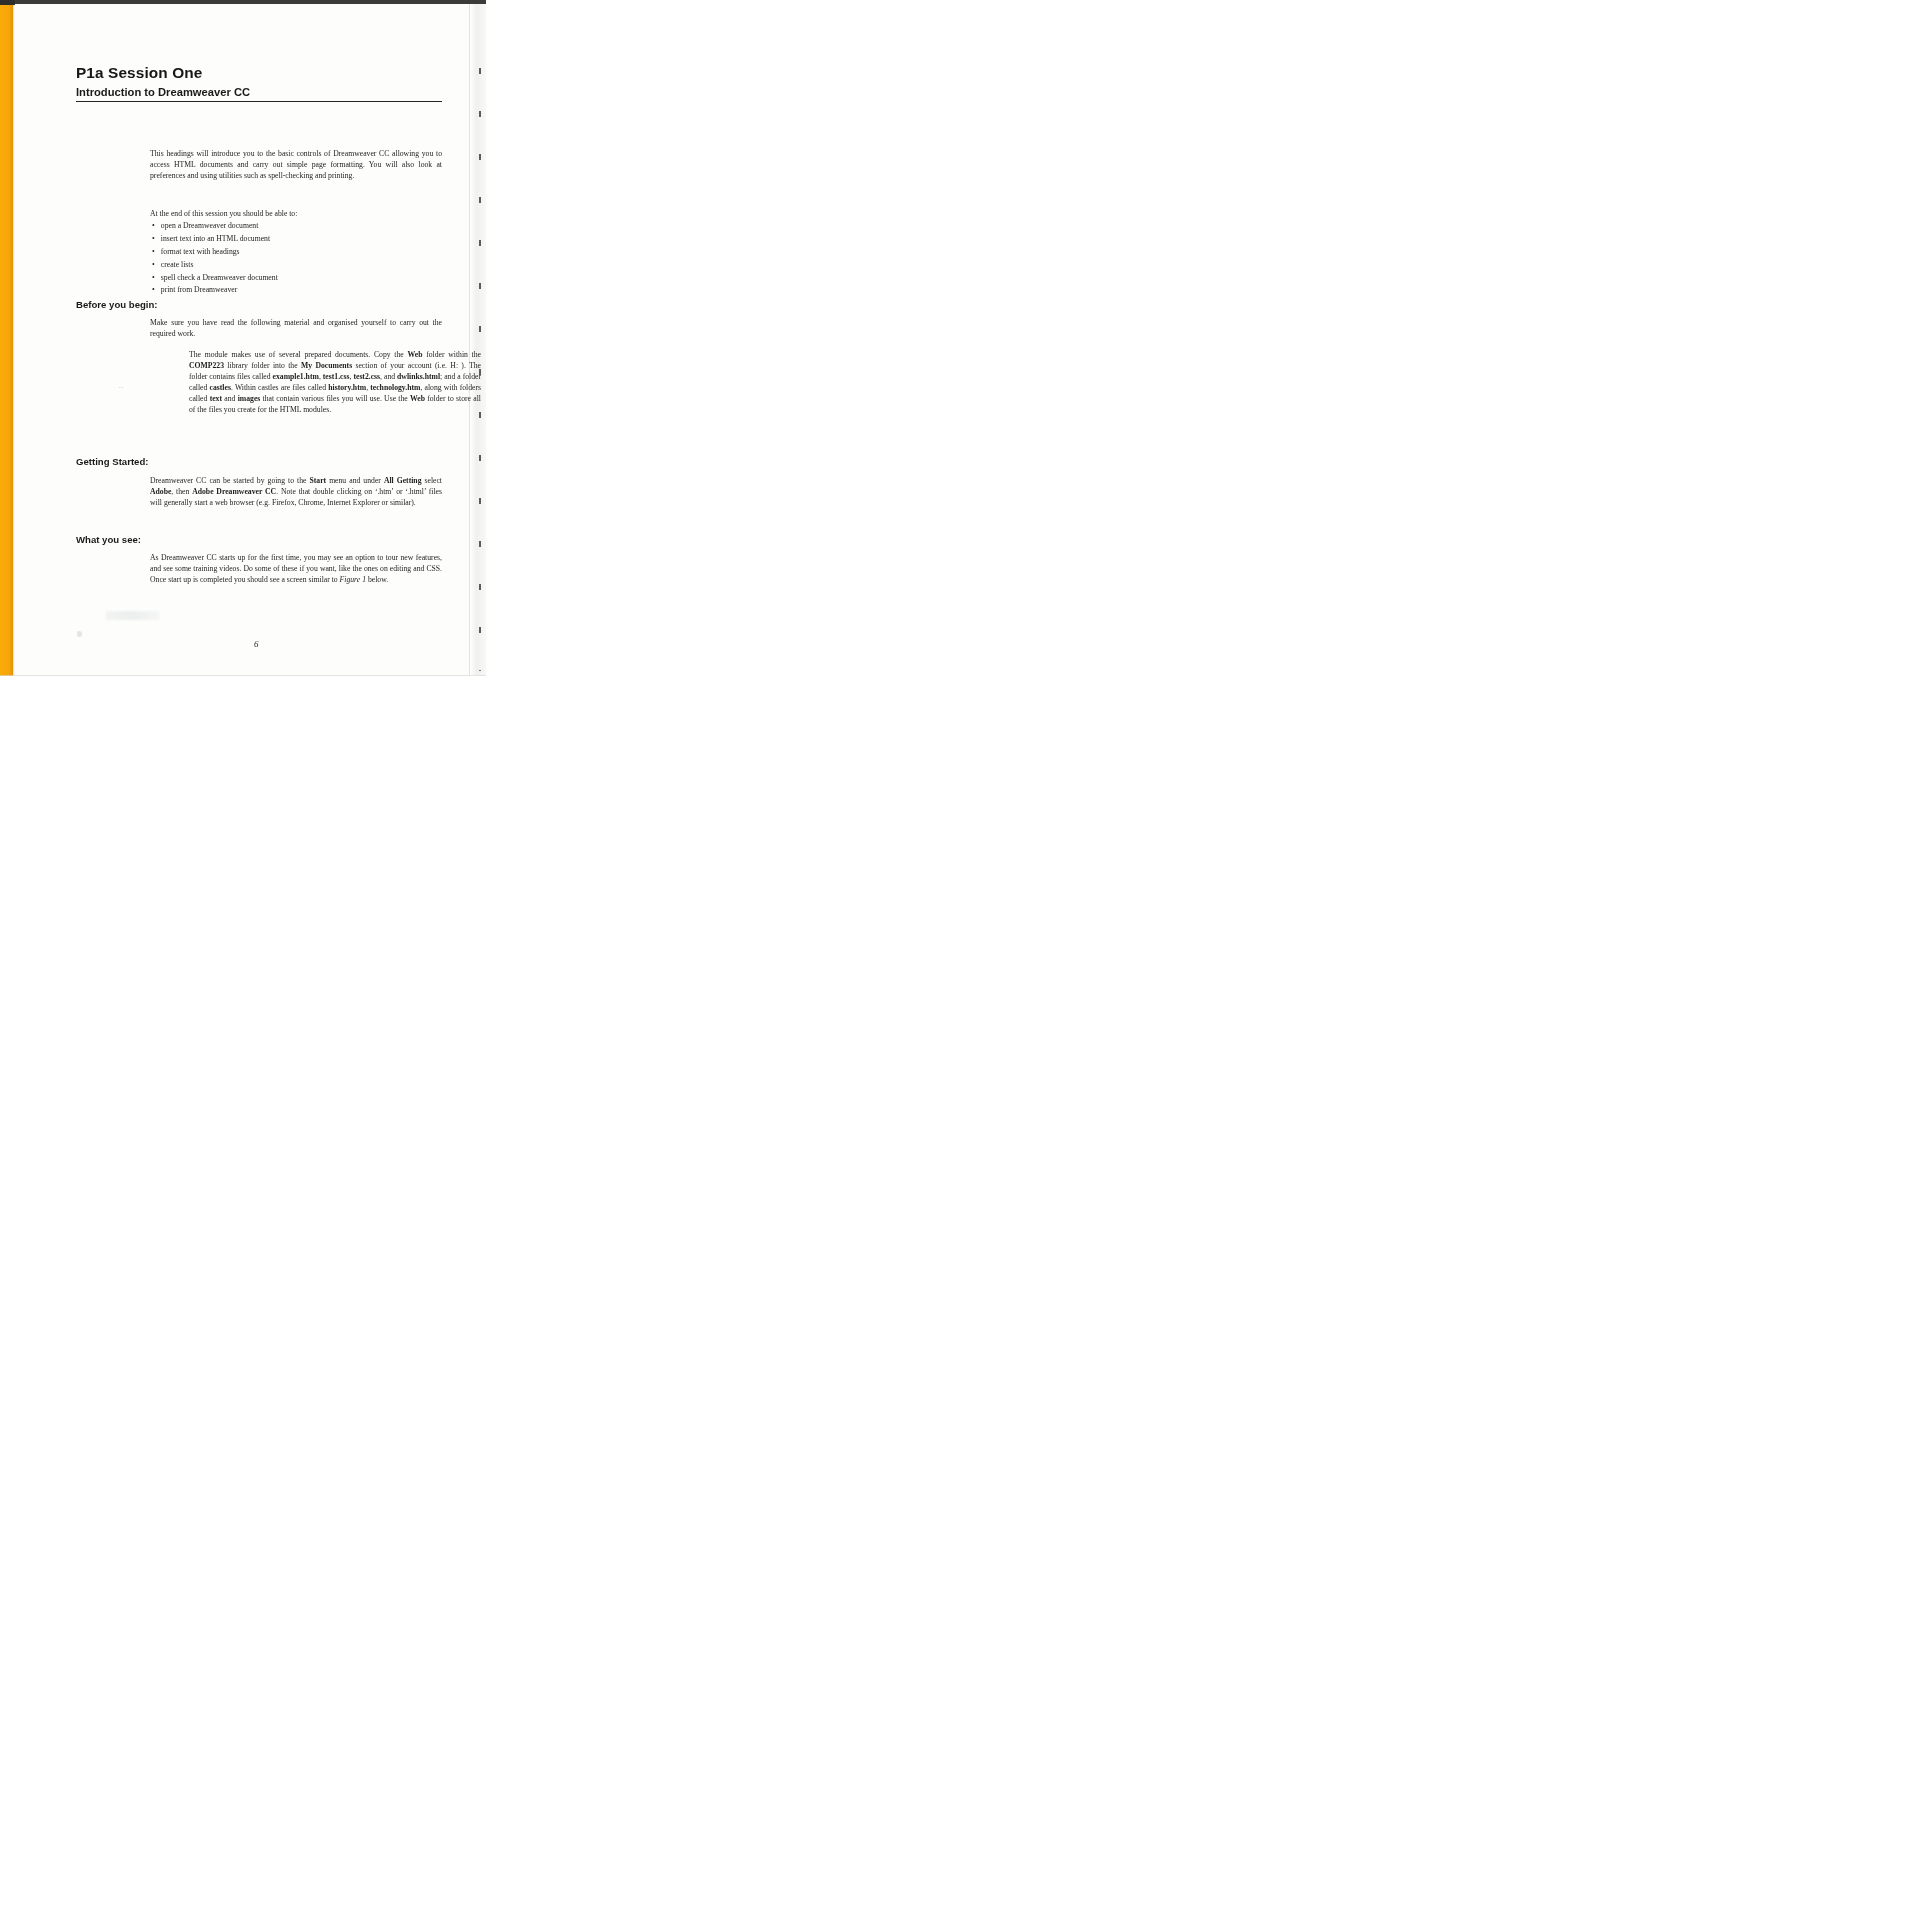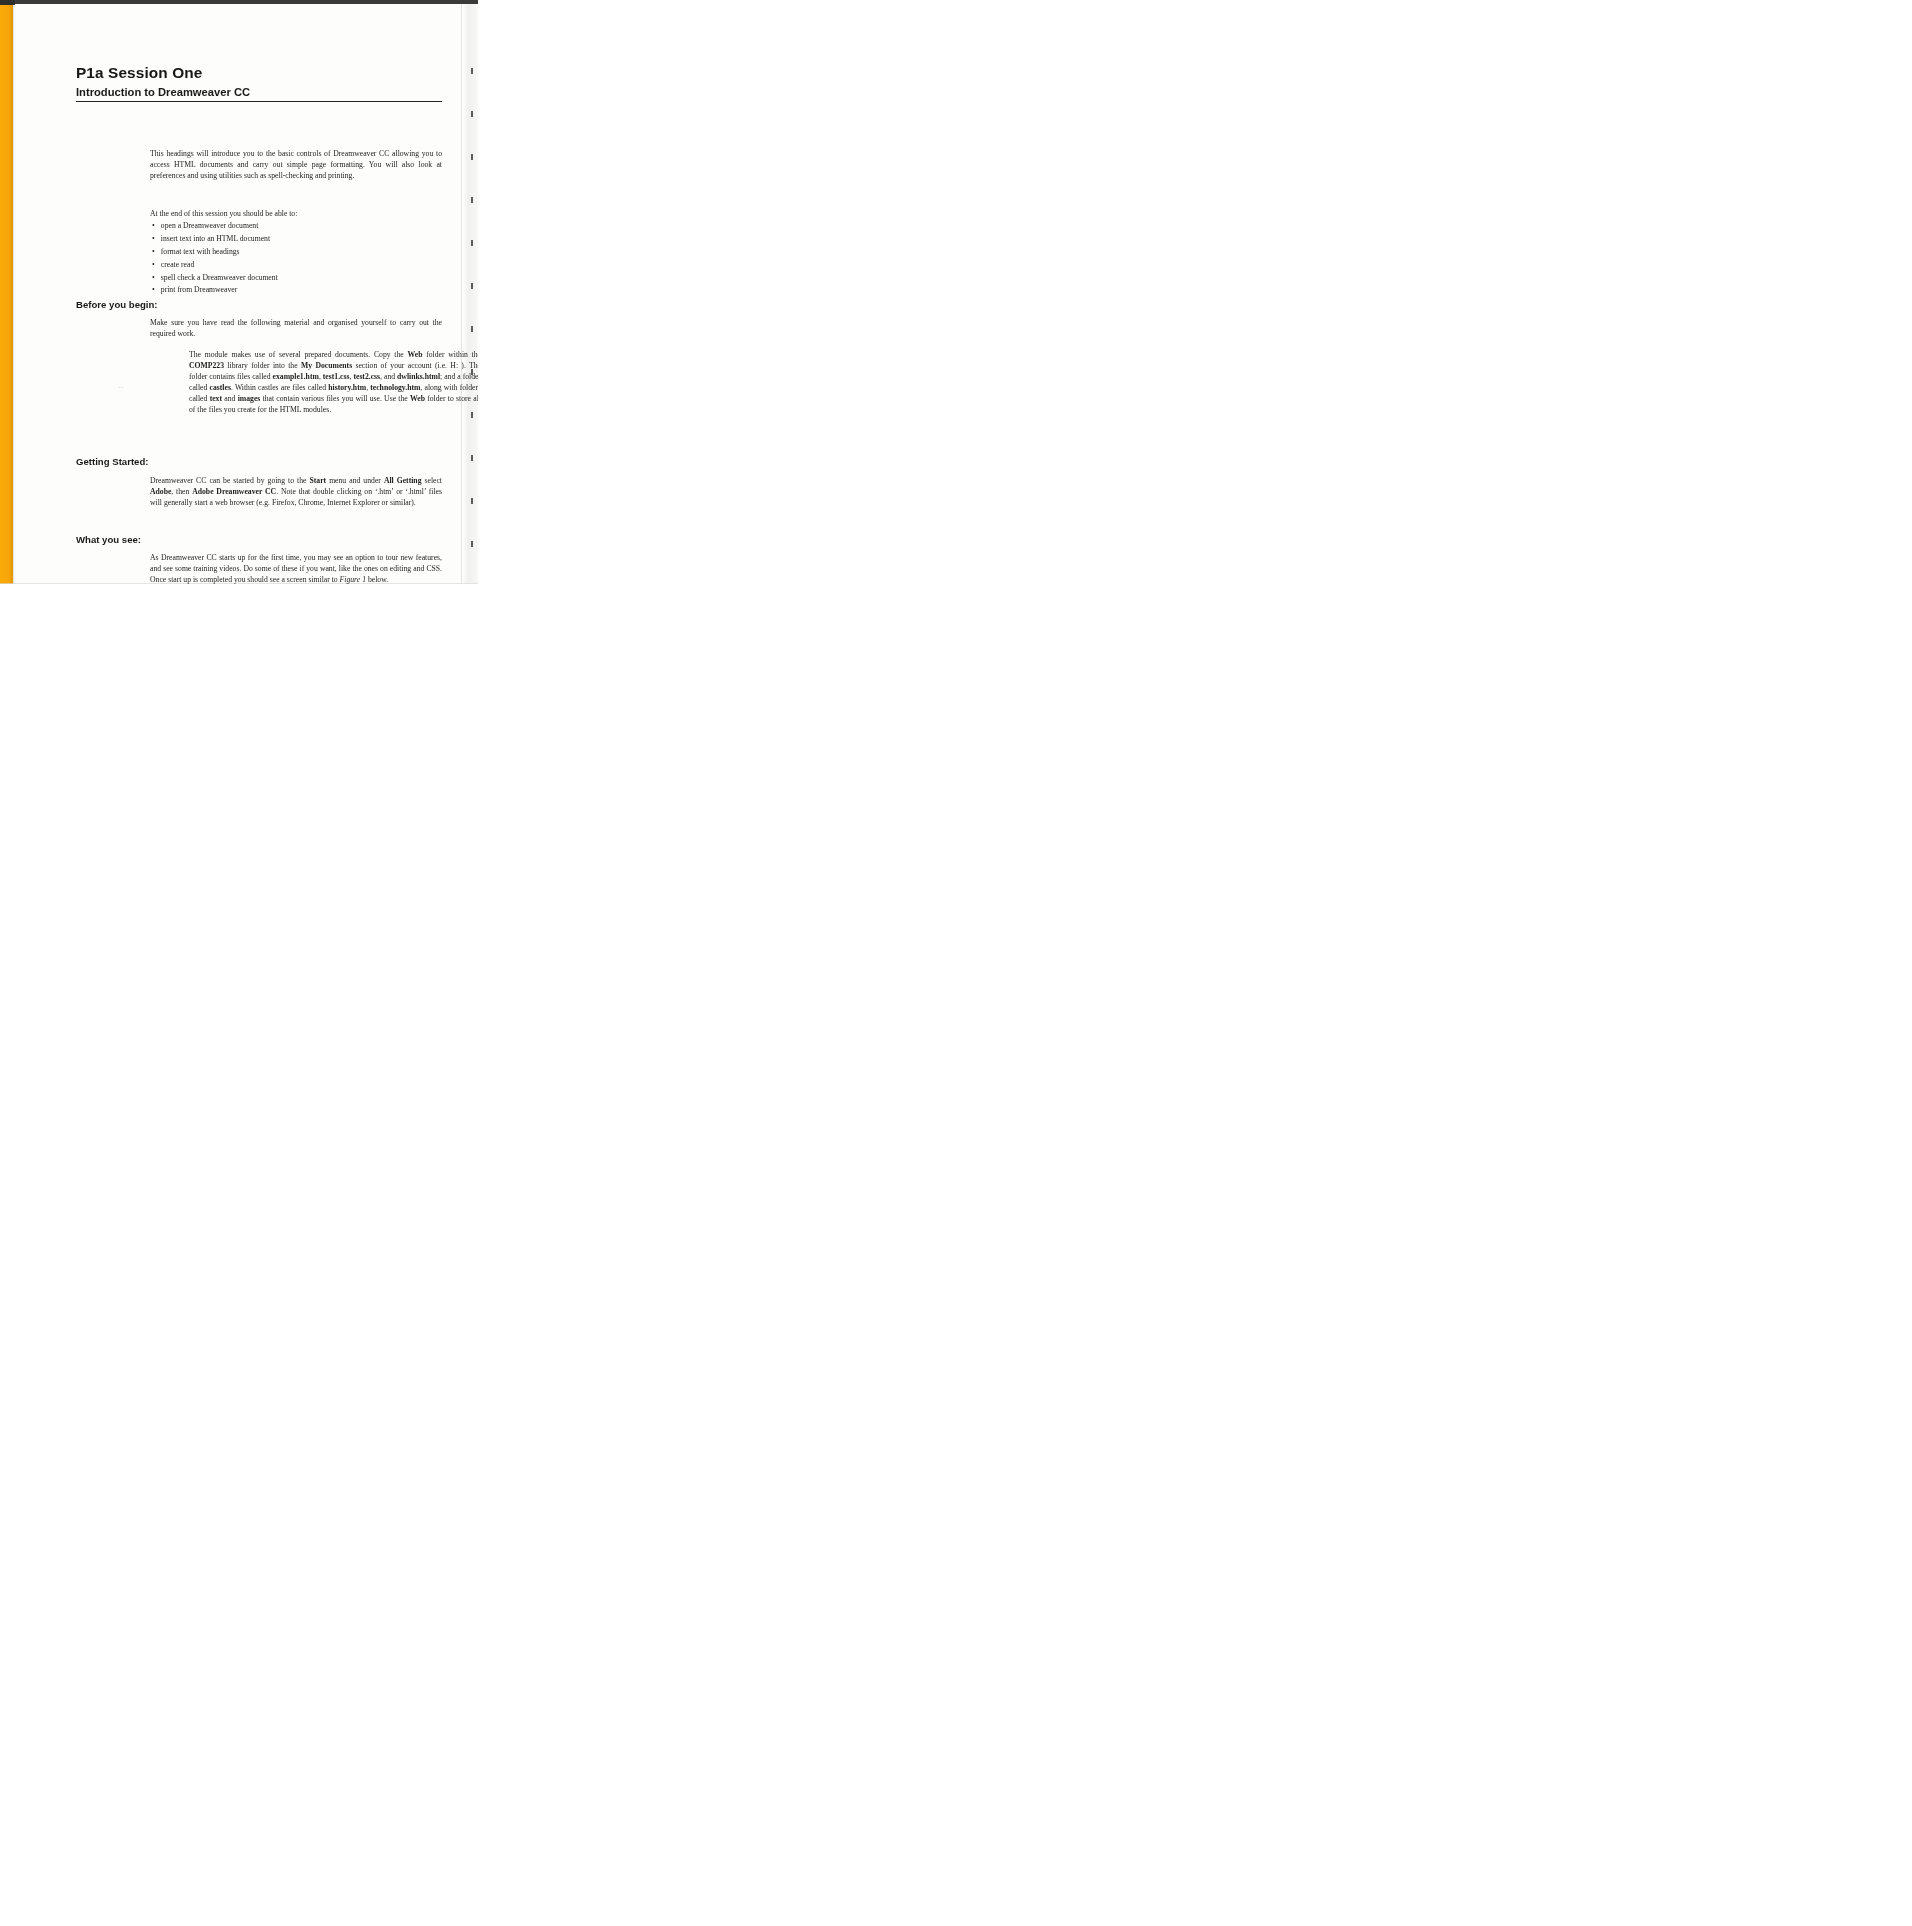--- a/index.html
+++ b/index.html
@@ -3,25 +3,26 @@
 <meta charset="utf-8">
 <style>
   html, body {
     margin: 0;
     padding: 0;
     background: #ffffff;
   }
   .canvas {
     position: relative;
     width: 478px;
-    height: 584px;
+    height: 676px;
     overflow: hidden;
     background: #fdfdfc;
     font-family: "Liberation Serif", "DejaVu Serif", serif;
     color: #1d1d1b;
+    padding-left: 8px;
   }
   
   .spine {
     position: absolute;
     left: 0; top: 0; bottom: 0;
     width: 13px;
     background: linear-gradient(to right, #f9ab08 0%, #f7a60a 68%, #e29305 100%);
   }
   
   .top-edge {
@@ -197,21 +198,21 @@
   <div class="rule"></div>
 
   <p class="body-text j intro-p">This headings will introduce you to the basic controls of Dreamweaver CC allowing you to access HTML documents and carry out simple page formatting. You will also look at preferences and using utilities such as spell-checking and printing.</p>
 
   <p class="body-text lead-p">At the end of this session you should be able to:</p>
 
   <ul class="objectives">
     <li>open a Dreamweaver document</li>
     <li>insert text into an HTML document</li>
     <li>format text with headings</li>
-    <li>create read</li>
+    <li>create lists</li>
     <li>spell check a Dreamweaver document</li>
     <li>print from Dreamweaver</li>
   </ul>
 
   <h3 class="section-h h-before">Before you begin:</h3>
   <p class="body-text j before-p1">Make sure you have read the following material and organised yourself to carry out the required work.</p>
   <p class="body-text j before-p2">The module makes use of several prepared documents. Copy the <b>Web</b> folder within the <b>COMP223</b> library folder into the <b>My Documents</b> section of your account (i.e. H: ). The folder contains files called <b>example1.htm</b>, <b>test1.css</b>, <b>test2.css</b>, and <b>dwlinks.html</b>; and a folder called <b>castles</b>. Within castles are files called <b>history.htm</b>, <b>technology.htm</b>, along with folders called <b>text</b> and <b>images</b> that contain various files you will use. Use the <b>Web</b> folder to store all of the files you create for the HTML modules.</p>
 
   <h3 class="section-h h-started">Getting Started:</h3>
   <p class="body-text j started-p">Dreamweaver CC can be started by going to the <b>Start</b> menu and under <b>All Getting</b> select <b>Adobe</b>, then <b>Adobe Dreamweaver CC</b>. Note that double clicking on ‘.htm’ or ‘.html’ files will generally start a web browser (e.g. Firefox, Chrome, Internet Explorer or similar).</p>

